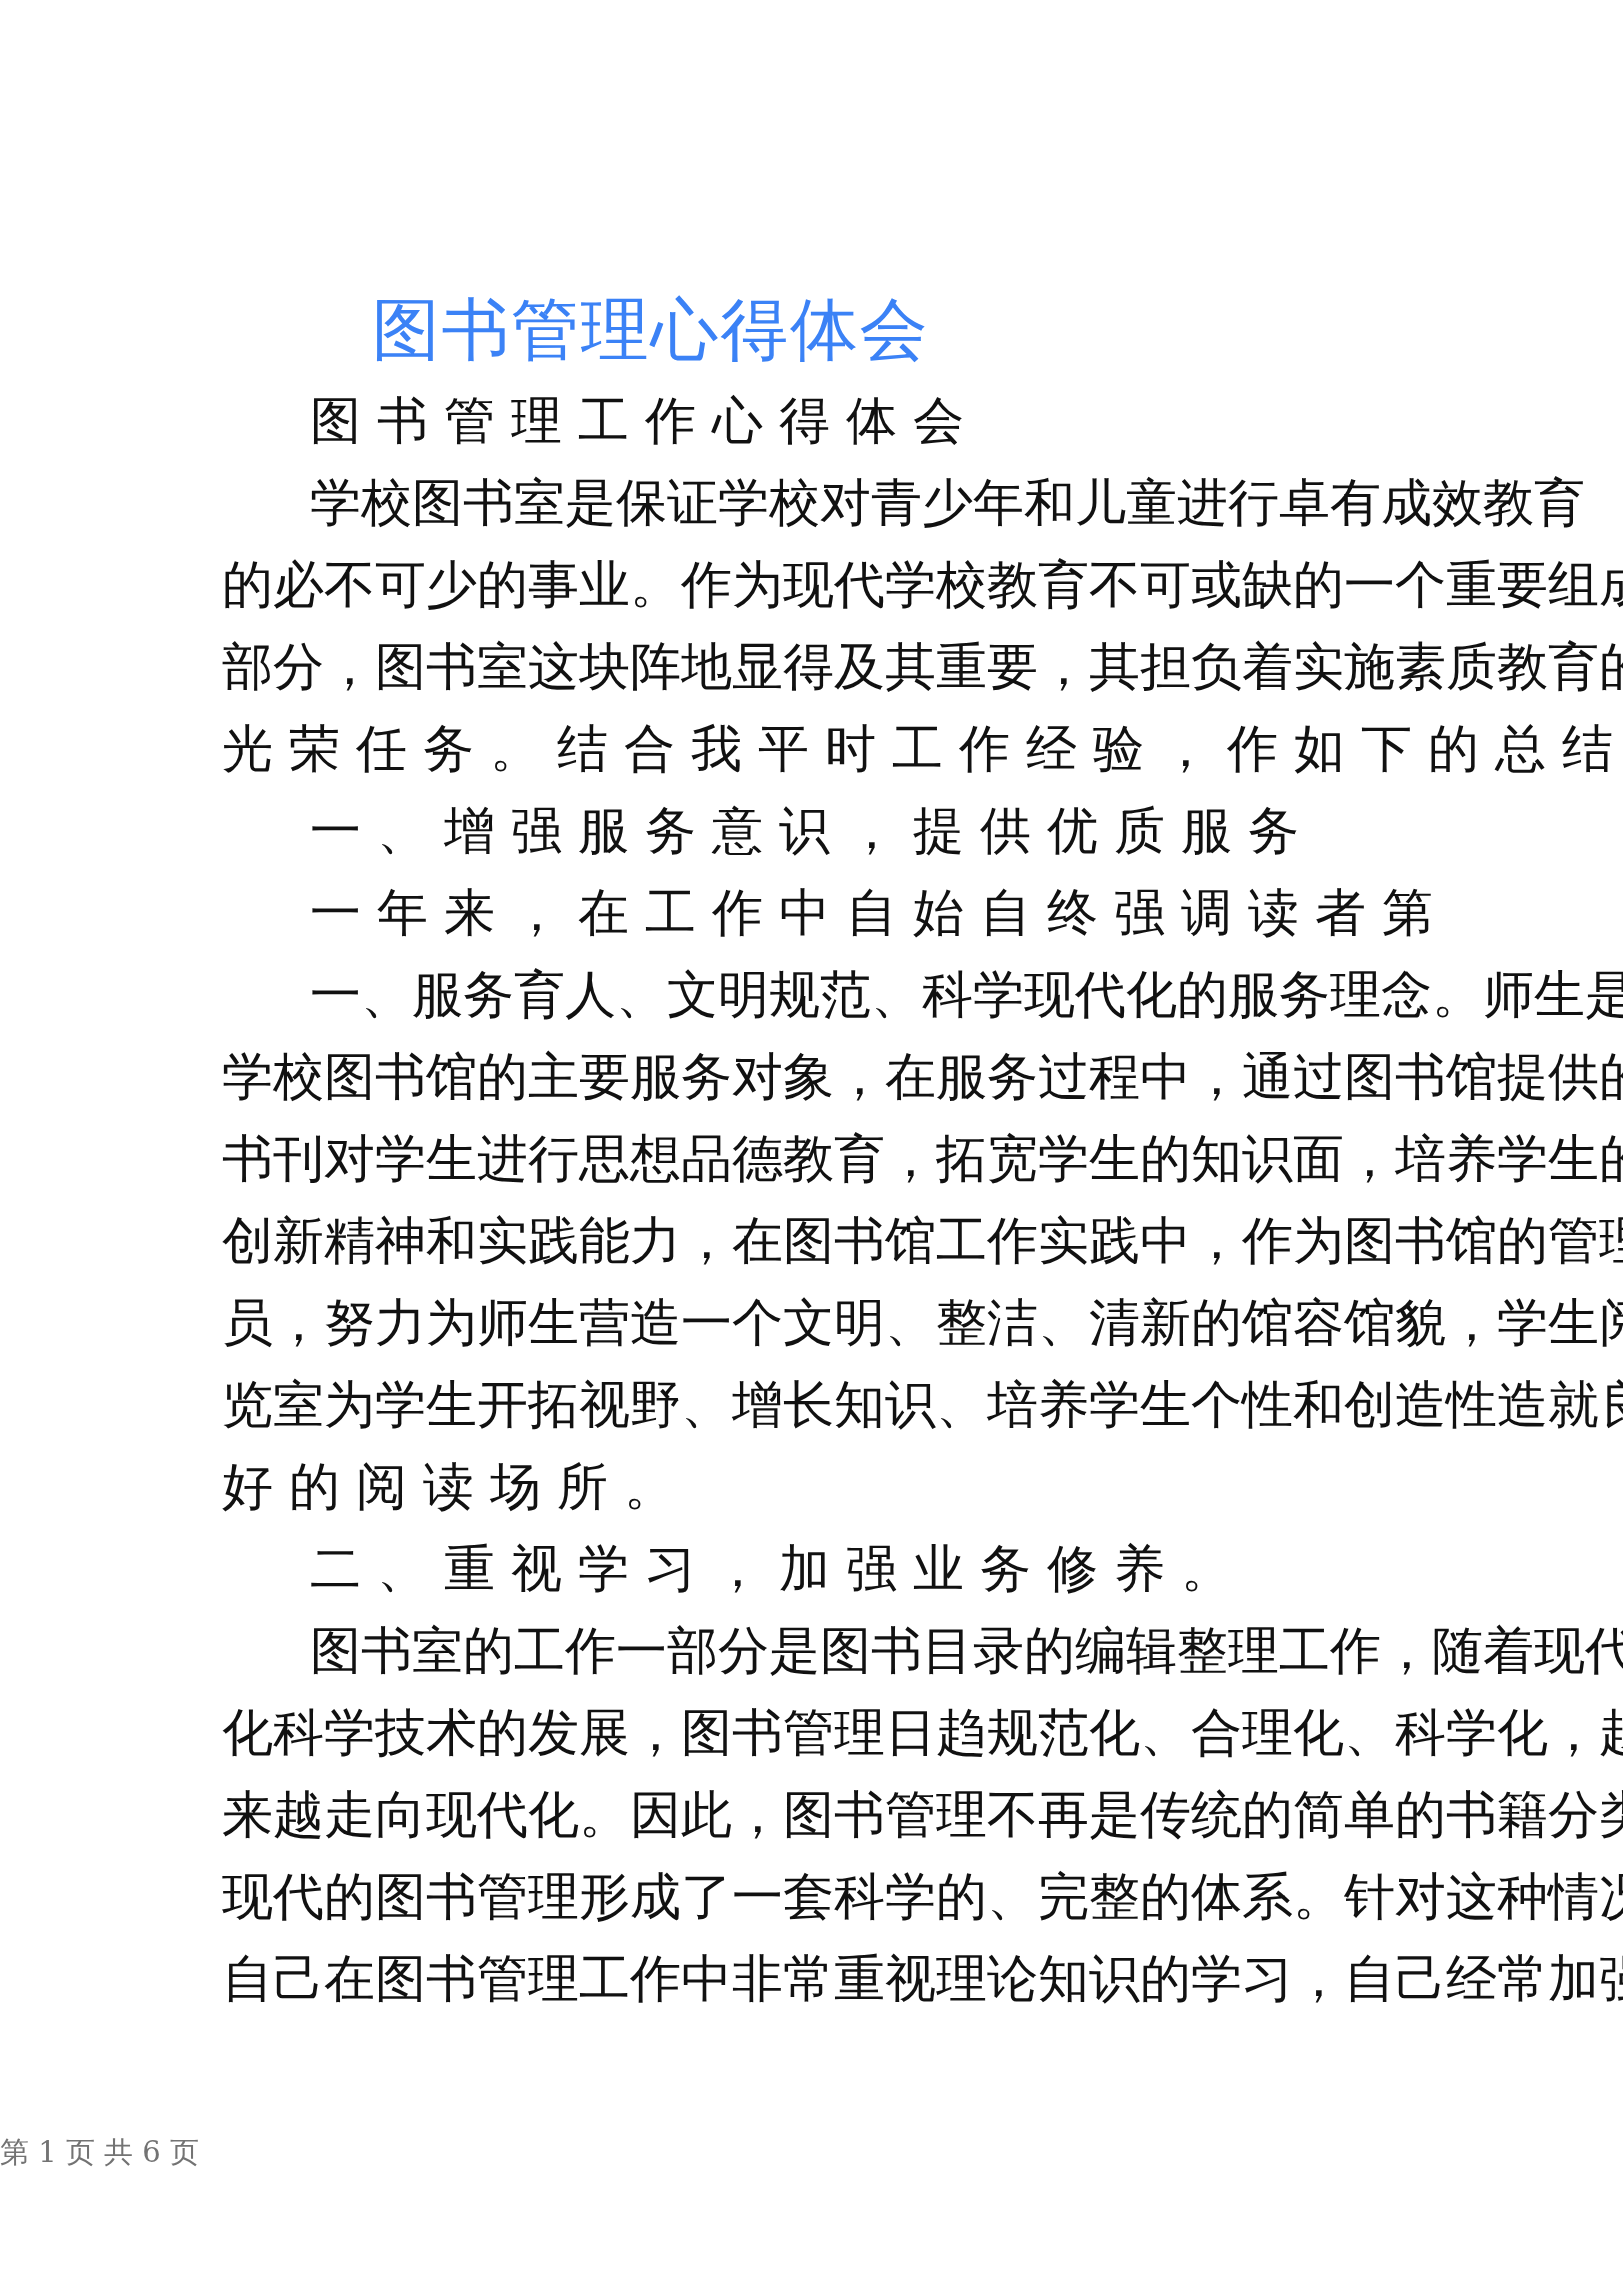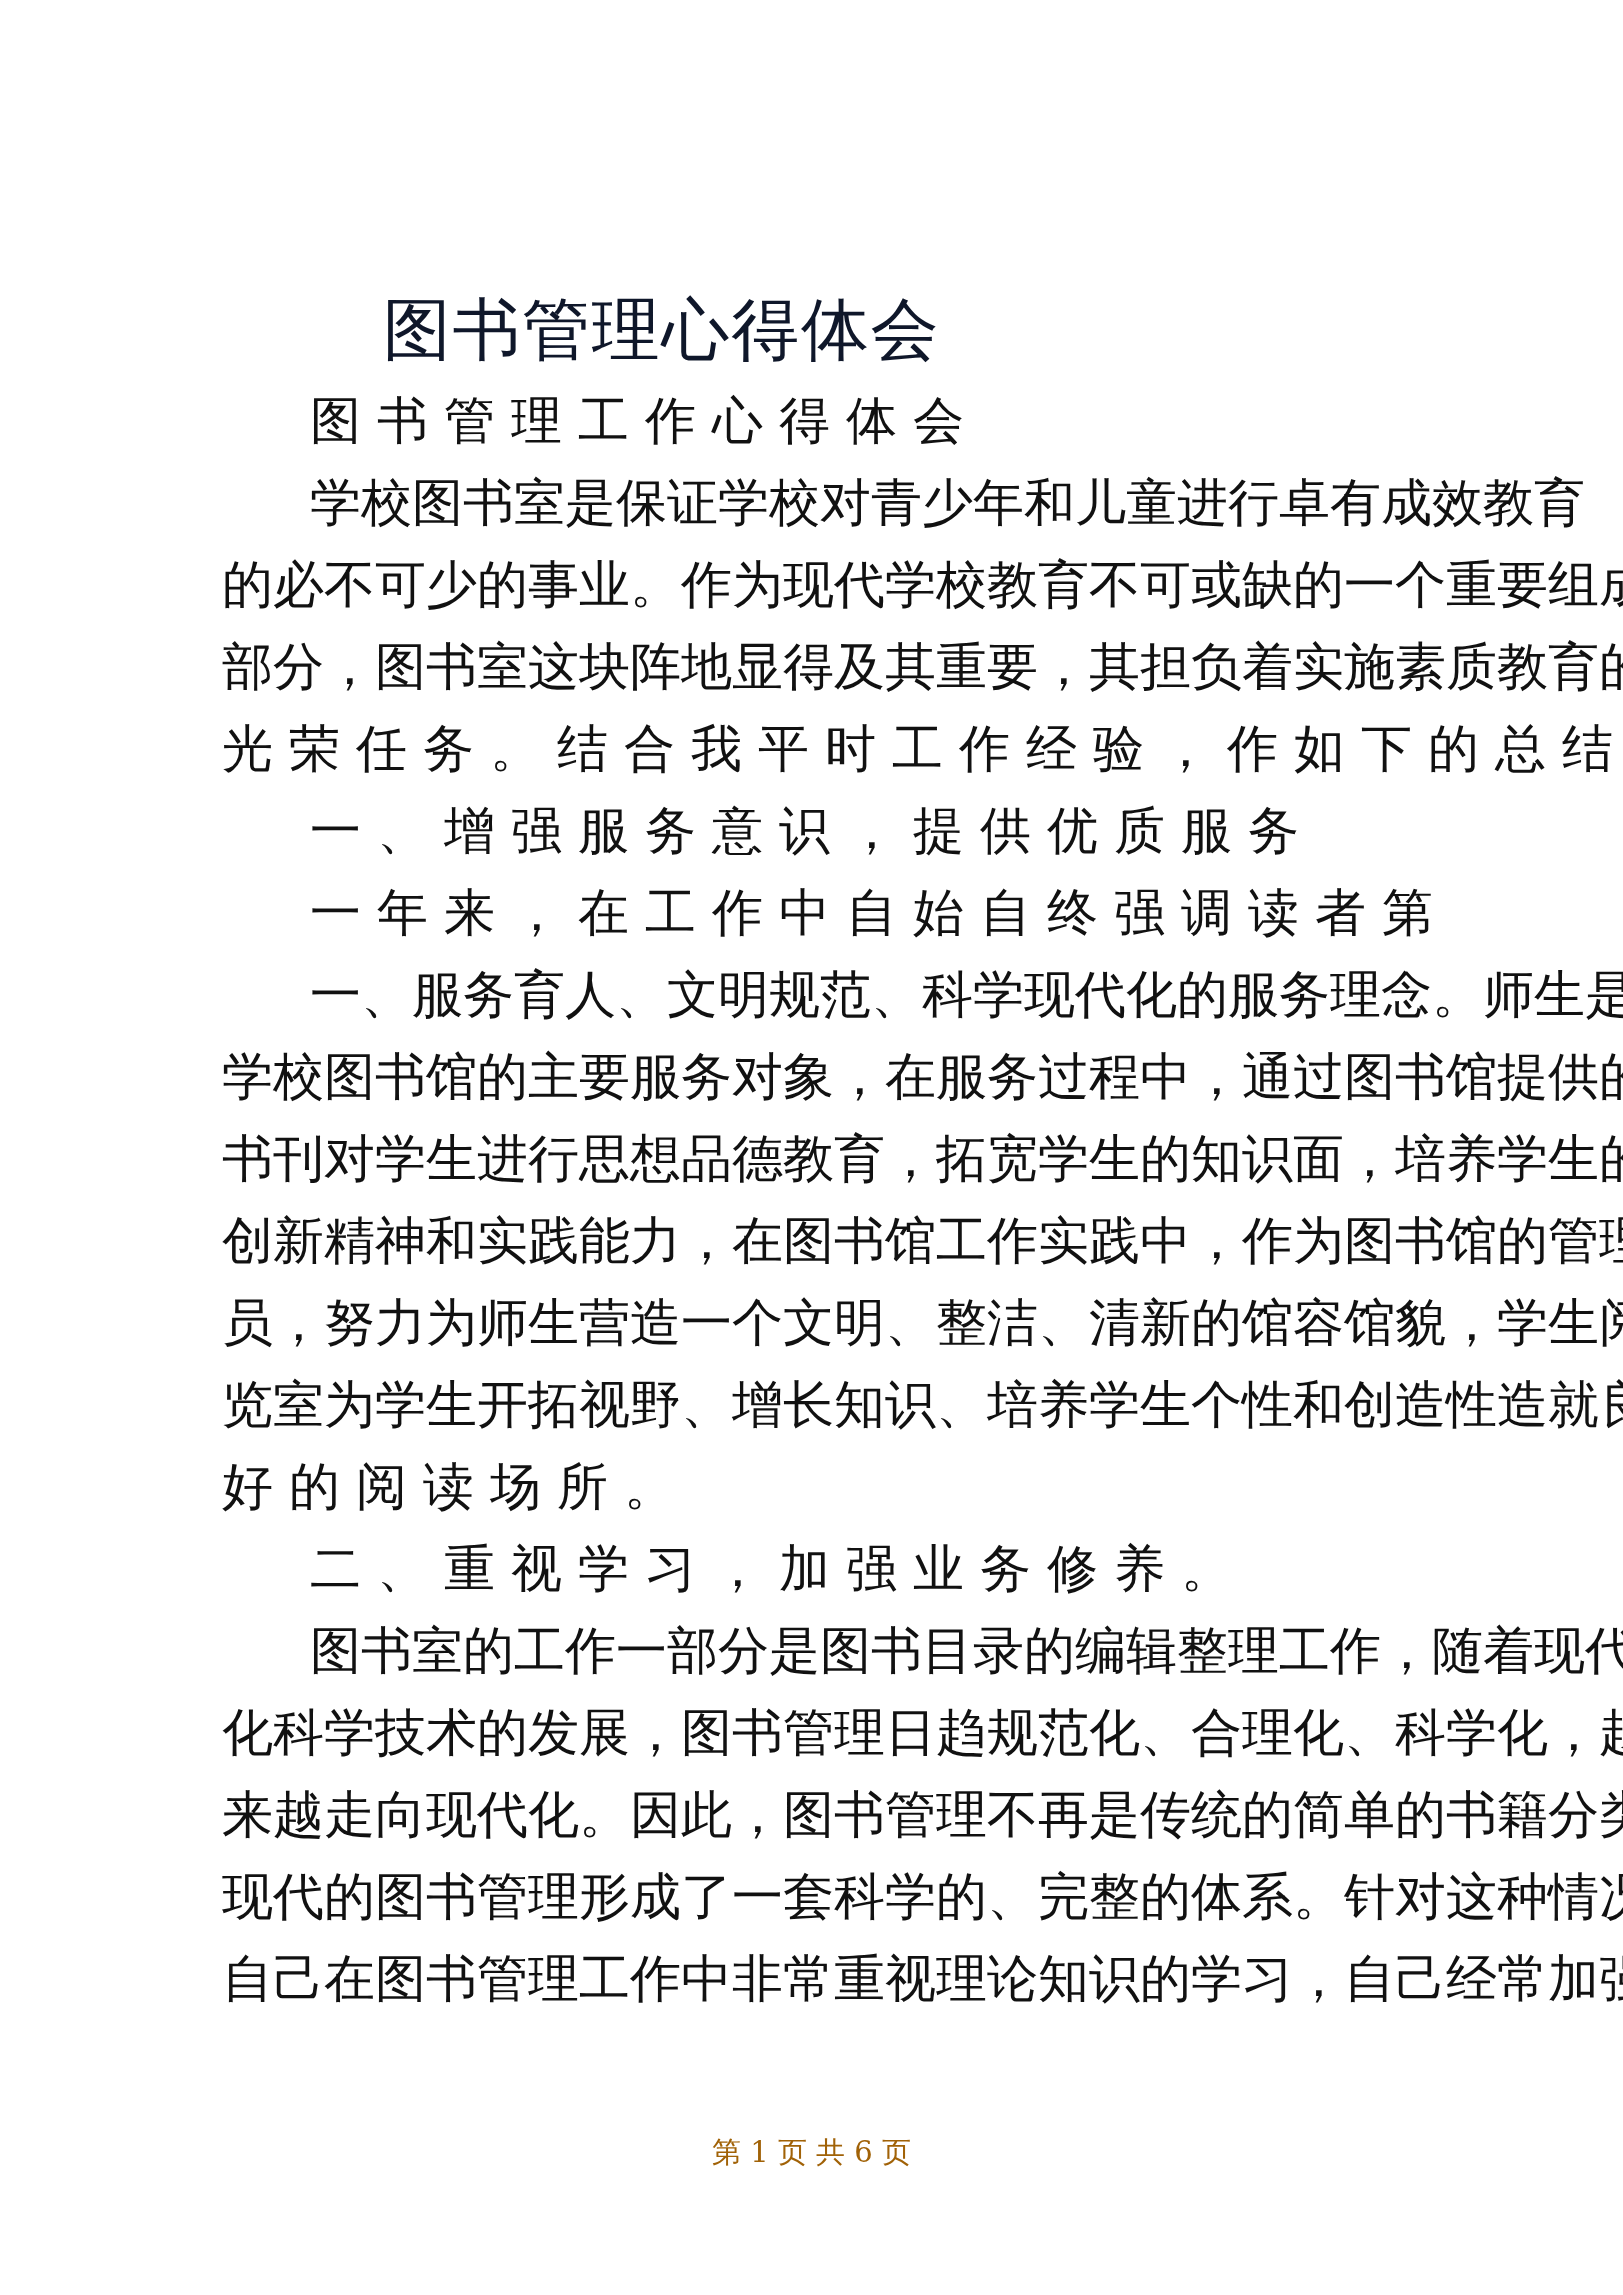--- a/index.html
+++ b/index.html
@@ -1,28 +1,28 @@
 <!DOCTYPE html>
 <html style="font-size:13.5px"><head>
 <meta charset="utf-8">
 <style>
   html, body { margin:0; padding:0; background:#ffffff; }
   body { width:1623px; height:2295px; position:relative; overflow:hidden;
          font-family:"DejaVu Serif","Liberation Serif",serif; color:#111; }
-  .title { position:absolute; left:12px; width:1299px; top:287px; text-align:center;
+  .title { position:absolute; left:1px; width:1299px; top:287px; text-align:center;
            font-family:"DejaVu Sans","Liberation Sans",sans-serif; font-size:68px;
-           line-height:85px; letter-spacing:1.7px; color:#0f172a; }
+           line-height:85px; letter-spacing:1.7px; color:#3b82f6; }
   .body { position:absolute; left:222px; width:1211px; top:380px; }
   .line { height:82px; line-height:82px; font-size:51px; white-space:nowrap;
           display:flex; justify-content:space-between; }
   .line.partial { justify-content:flex-start; letter-spacing:16px; }
   .line.indent { padding-left:88px; }
   .line span.ch { display:inline-block; }
-  .footer { position:absolute; left:0; width:1623px; top:2131px; text-align:center;
-            font-size:29px; line-height:42px; color:#a16207; }
+  .footer { position:absolute; left:0; width:1623px; top:2131px; 
+            font-size:29px; line-height:42px; color:#737373; }
 </style>
 </head>
 <body>
 
 <div class="title">图书管理心得体会</div>
 
 <div class="body">
   <div class="line indent partial">
       <span class="ch">图</span>
       <span class="ch">书</span>

